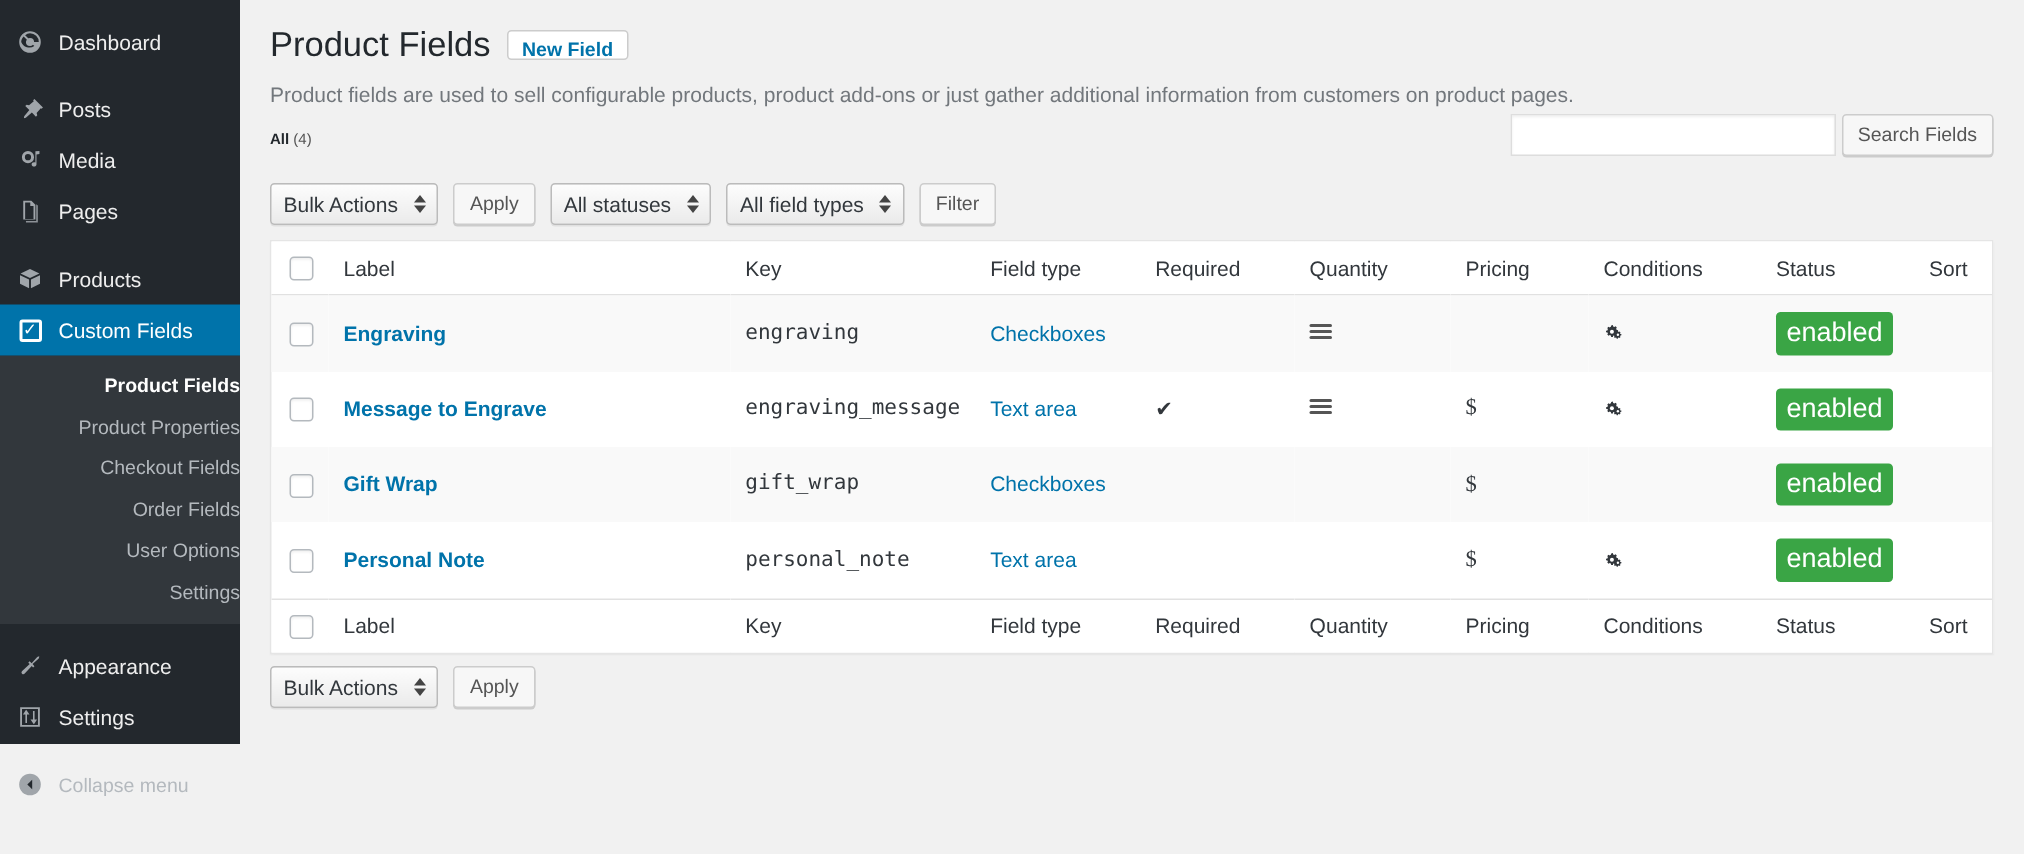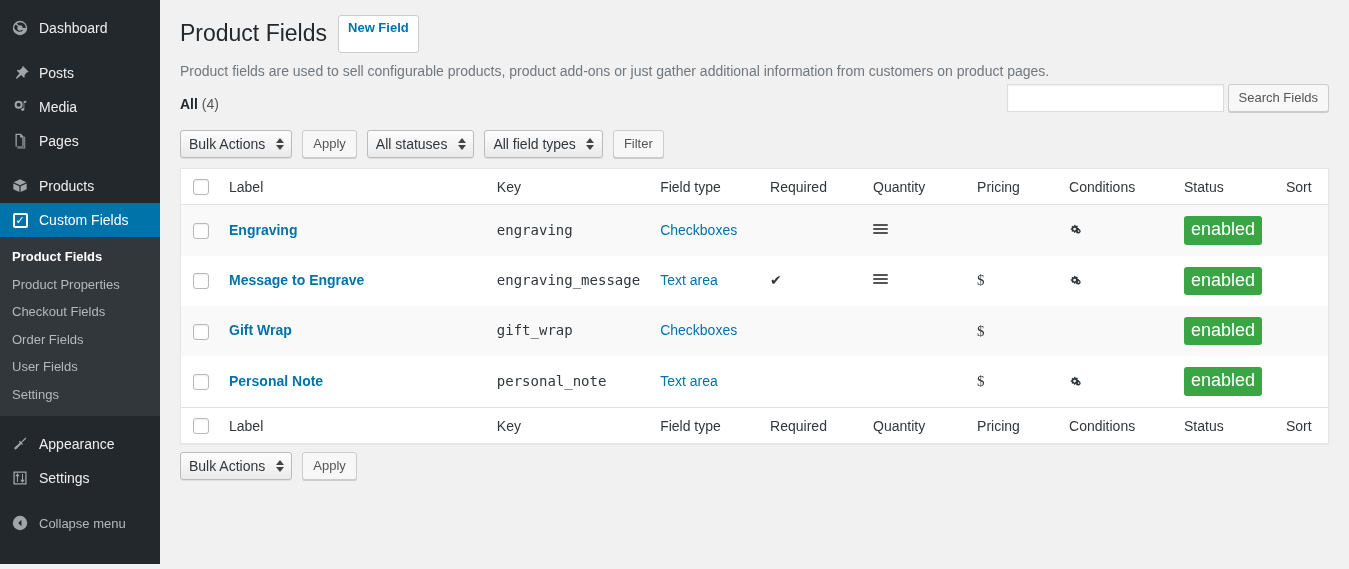--- a/index.html
+++ b/index.html
@@ -9,24 +9,25 @@
     font-family: "Liberation Sans", sans-serif;
     font-size: 13px;
     background: #f1f1f1;
     color: #444;
     overflow: hidden;
   }
   .wrap { display: flex; width: 1349px; height: 569px; }
 
   
   .adminmenu {
-    width: 160px; min-width: 160px; height: 564px;
+    width: 160px; min-width: 160px; height: 496px;
     background: #23282d; color: #eee;
     padding-top: 0;
     position: relative;
+    text-align: right;
   }
   .menu-item {
     display: flex; align-items: center;
     height: 34px; padding: 0 0 0 10px;
     color: #eee; font-size: 14px; line-height: 1;
     position: relative;
   }
   .menu-item .ic {
     width: 20px; height: 20px; margin-right: 9px;
     display: inline-flex; align-items: center; justify-content: center;
@@ -104,31 +105,31 @@
     color: #555;
     font-size: 13px;
     line-height: 1;
     padding: 6px 10px 7px;
     text-decoration: none;
     box-shadow: 0 1px 0 #ccc;
     white-space: nowrap;
   }
   .btn-add {
     color: #0073aa; background: #fff; border-color: #ccc;
-    font-weight: bold; font-size: 13px; padding: 5px 9px 18px;
+    font-weight: bold; font-size: 13px; padding: 5px 9px 0;
     box-shadow: none;
   }
   .subtitle-desc {
     margin: 8px 0 0 0; font-size: 14px; color: #72777c; line-height: 1.5;
   }
 
   .filters-row {
     margin-top: 14px; position: relative; height: 24px;
   }
-  .subsubsub { font-size: 14px; color: #555; }
+  .subsubsub { font-size: 10px; color: #555; }
   .subsubsub b { color: #23282d; }
   .subsubsub .cnt { color: #555; font-weight: normal; }
 
   .search-box {
     position: absolute; right: 0; top: -12px;
     display: flex; align-items: center; gap: 4px;
   }
   .search-box input {
     width: 217px; height: 28px;
     border: 1px solid #ddd; border-radius: 0;
@@ -303,21 +304,21 @@
       </span>
       <span class="lbl">Custom Fields</span>
       <span class="arrow"></span>
     </div>
 
     <div class="submenu">
       <a class="cur">Product Fields</a>
       <a>Product Properties</a>
       <a>Checkout Fields</a>
       <a>Order Fields</a>
-      <a>User Fields</a>
+      <a>User Options</a>
       <a>Settings</a>
     </div>
 
     <div class="menu-sep"></div>
 
     <div class="menu-item">
       <span class="ic">
         <svg width="18" height="18" viewBox="0 0 20 20" fill="currentColor">
             <path d="M17.2 3.4c-.6-.6-1.4-.5-2 .1l-4 4.4-1.5-1.4-1 1 1.1 1-5.6 5.2c-.6.6-.7 1.4-.1 2s1.4.5 2-.1l5.2-5.6 1 1.1 1-1-1.4-1.5 4.4-4c.6-.6.7-1.4.1-2z"></path>
           </svg>

